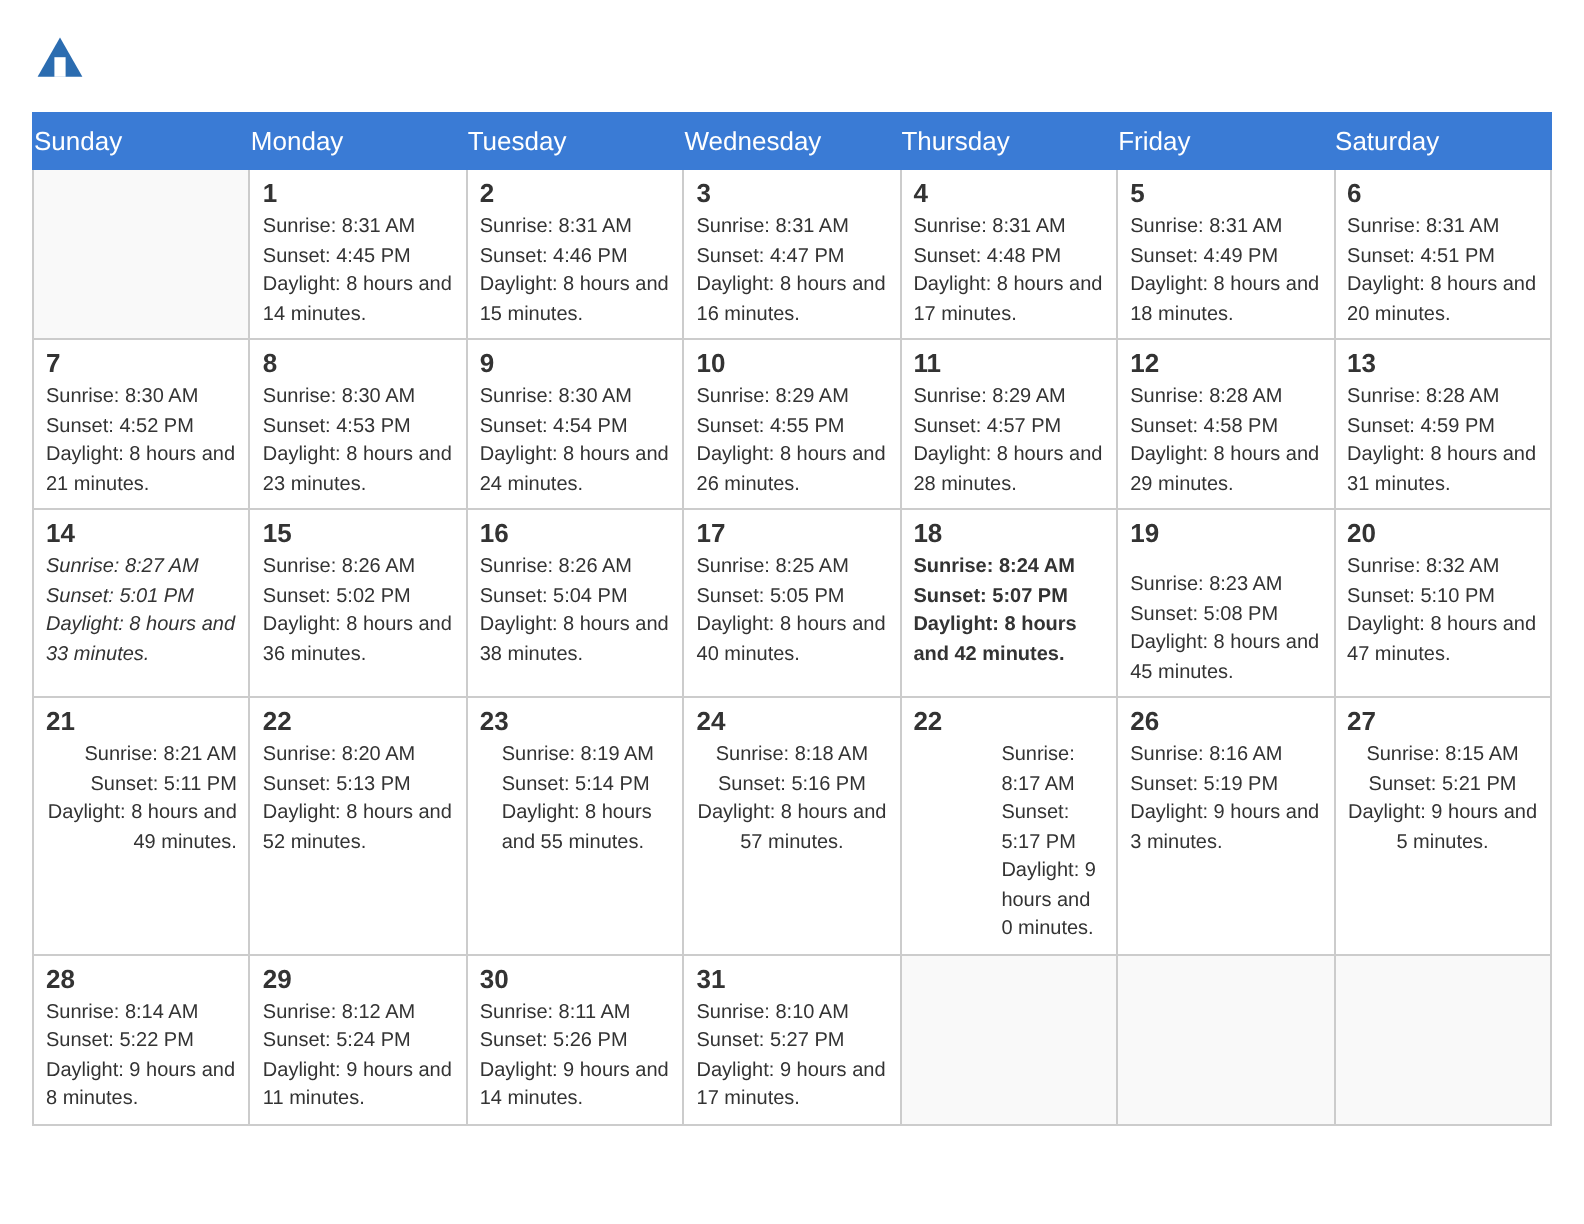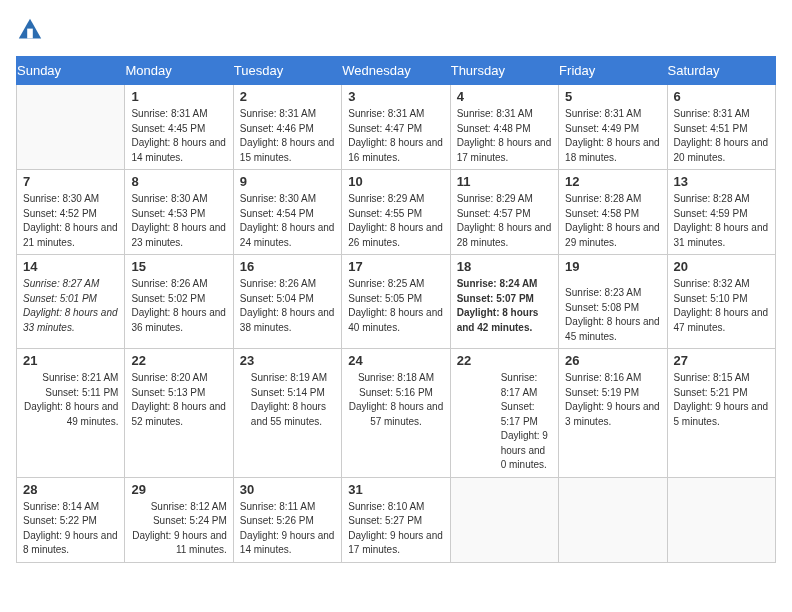--- a/index.html
+++ b/index.html
@@ -277,35 +277,35 @@
 Daylight: 9 hours and 0 minutes.</div>
         </td>
         <td>
           <span class="day-num">26</span>
           <div class="day-info" style="white-space: pre-line;">Sunrise: 8:16 AM
 Sunset: 5:19 PM
 Daylight: 9 hours and 3 minutes.</div>
         </td>
         <td>
           <span class="day-num">27</span>
-          <div class="day-info" style="white-space: pre-line;">Sunrise: 8:15 AM
+          <div class="day-info" style="white-space: pre-line; text-align: center;">Sunrise: 8:15 AM
 Sunset: 5:21 PM
 Daylight: 9 hours and 5 minutes.</div>
         </td>
       </tr>
       <tr>
         <td>
           <span class="day-num">28</span>
           <div class="day-info" style="white-space: pre-line;">Sunrise: 8:14 AM
 Sunset: 5:22 PM
 Daylight: 9 hours and 8 minutes.</div>
         </td>
         <td>
           <span class="day-num">29</span>
-          <div class="day-info" style="white-space: pre-line; text-align: right;">Sunrise: 8:12 AM
+          <div class="day-info" style="white-space: pre-line;">Sunrise: 8:12 AM
 Sunset: 5:24 PM
 Daylight: 9 hours and 11 minutes.</div>
         </td>
         <td>
           <span class="day-num">30</span>
           <div class="day-info" style="white-space: pre-line;">Sunrise: 8:11 AM
 Sunset: 5:26 PM
 Daylight: 9 hours and 14 minutes.</div>
         </td>
         <td>

